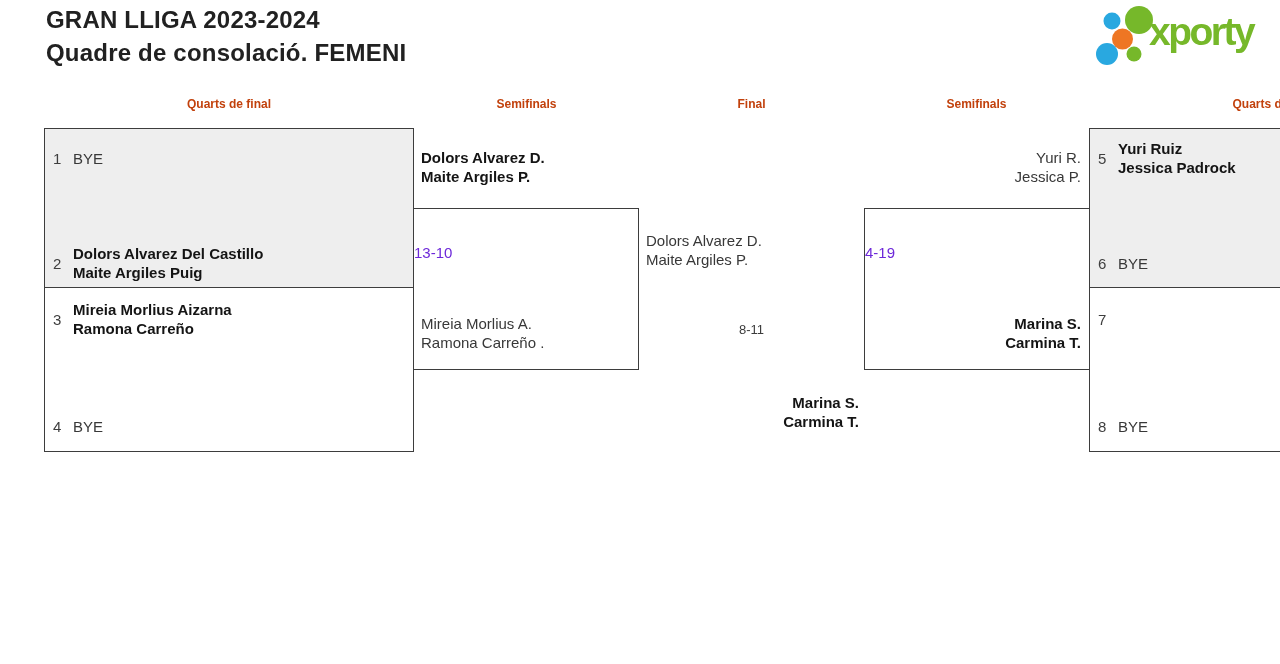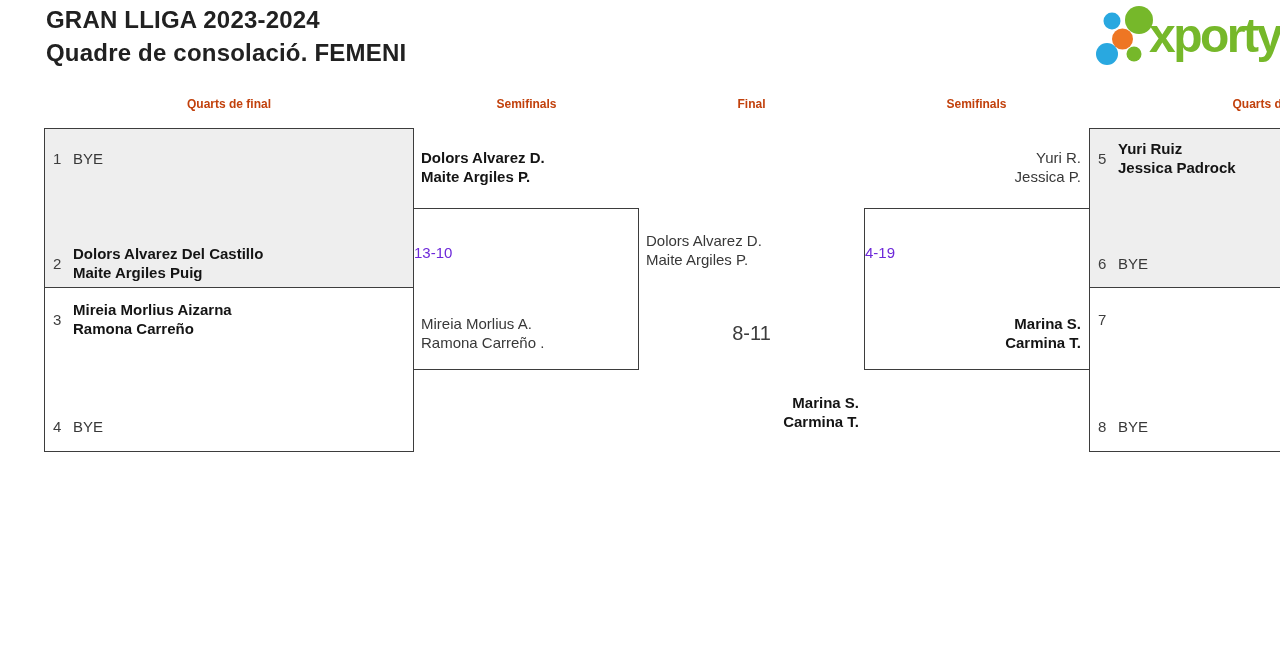--- a/index.html
+++ b/index.html
@@ -8,21 +8,21 @@
     background:#ffffff;color:#1b1b1b;
     font-family:"Liberation Sans",sans-serif;
     margin-left:44px;
   }
   
   .title{position:absolute;left:2px;top:3px;font-size:24px;font-weight:700;
          line-height:33px;color:#212121;letter-spacing:.2px;}
   
   .logo{position:absolute;left:1048px;top:0;width:224px;height:78px;cursor:pointer;}
   .logo svg{position:absolute;left:0;top:2px;}
-  .logo-text{position:absolute;left:57px;top:12px;font-size:48px;font-weight:800;
+  .logo-text{position:absolute;left:57px;top:12px;font-size:39px;font-weight:800;
              letter-spacing:-2.5px;line-height:1;color:#76b82a;}
   
   .col-header{position:absolute;top:97px;font-size:12px;font-weight:700;
               text-align:center;color:#c2410c;white-space:nowrap;}
   #hdr-qfl{left:0;width:370px;}
   #hdr-sfl{left:370px;width:225px;}
   #hdr-f  {left:595px;width:225px;}
   #hdr-sfr{left:820px;width:225px;}
   #hdr-qfr{left:1045px;width:371px;}
   
@@ -51,21 +51,21 @@
   #sfl .sf-inner{left:7px;color:#383838;}
   #sfr .sf-inner{right:8px;text-align:right;font-weight:700;color:#141414;}
   
   .sf-label{position:absolute;top:148px;font-size:15px;line-height:19px;}
   #sfl-label{left:377px;font-weight:700;color:#141414;}
   #sfr-label{left:820px;width:217px;text-align:right;color:#383838;}
   
   .final-team1{position:absolute;left:602px;top:231px;font-size:15px;
                line-height:19px;color:#383838;}
   .final-score{position:absolute;left:595px;width:225px;top:322px;
-               text-align:center;font-size:20px;color:#3c3c3c;}
+               text-align:center;font-size:13px;color:#3c3c3c;}
   .final-team2{position:absolute;left:595px;width:220px;top:393px;
                text-align:right;font-size:15px;line-height:19px;
                font-weight:700;color:#141414;}
 </style>
 </head>
 <body>
 
 <div class="page">
 
   <div class="title">

